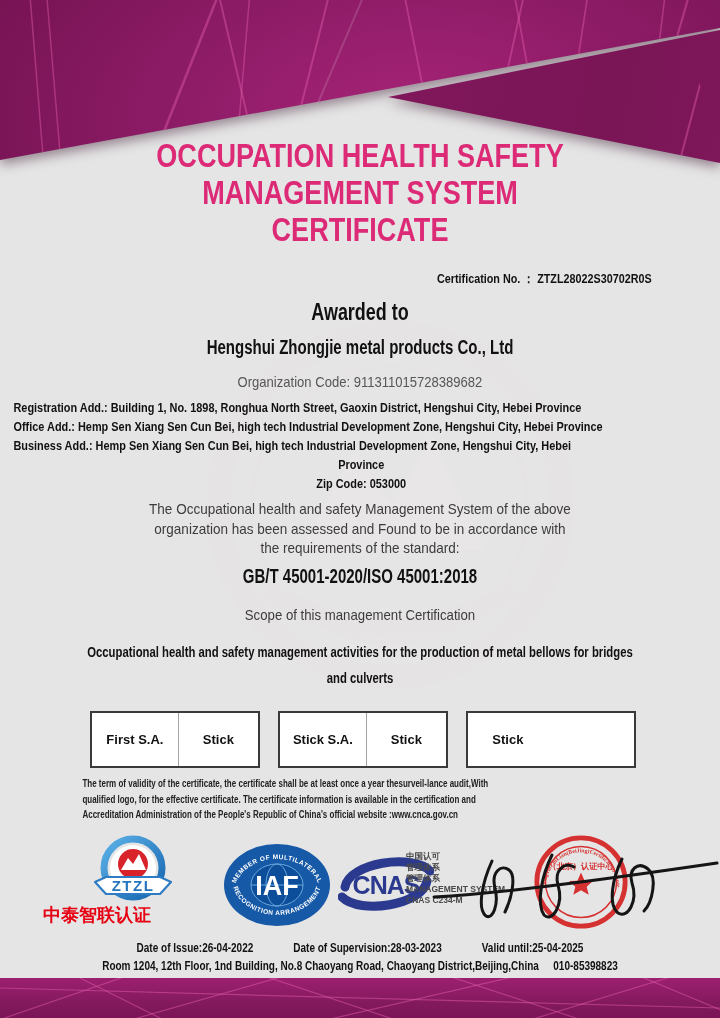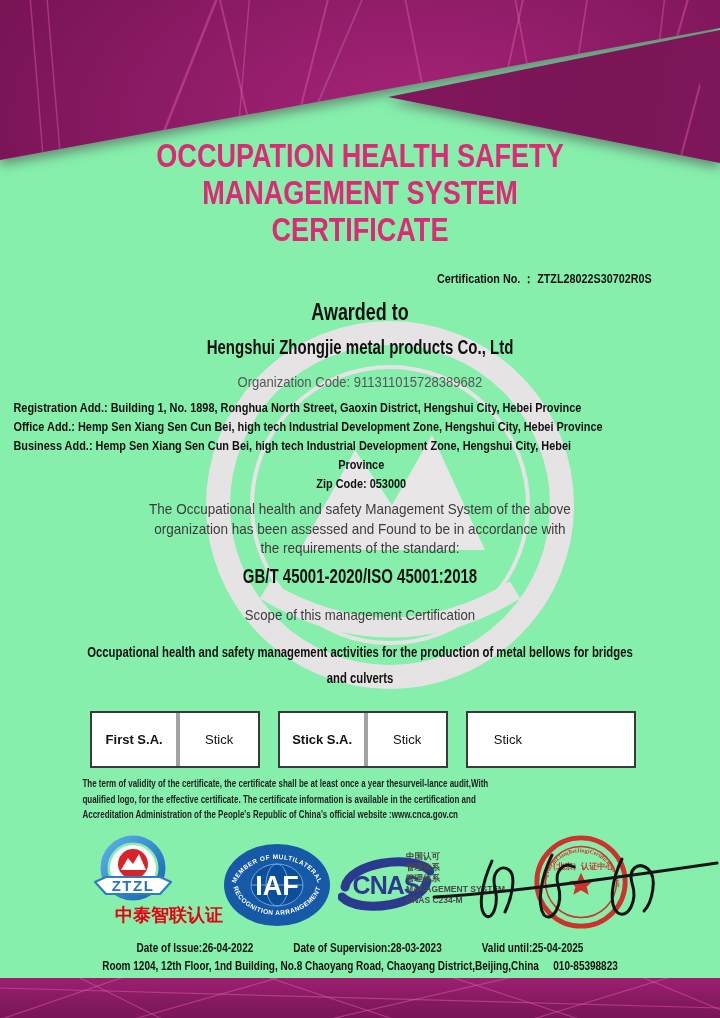--- a/index.html
+++ b/index.html
@@ -1,16 +1,16 @@
 <!DOCTYPE html>
 <html><head>
 <meta charset="utf-8">
 <style>
   html,body{margin:0;padding:0;background:#888;}
-  .page{position:relative;width:720px;height:1018px;margin:0 auto;background:#86efac;overflow:hidden;
+  .page{position:relative;width:720px;height:1018px;margin:0 auto;background:#e5e5e5;overflow:hidden;
         font-family:"Liberation Sans",sans-serif;color:#111;}
   .abs{position:absolute;}
   .nowrap{white-space:nowrap;}
   .ctr{left:0;width:720px;text-align:center;}
   
   .shadow-wrap{position:absolute;inset:0;filter:drop-shadow(0 5px 6px rgba(70,35,60,.5));z-index:1;}
   .banner{position:absolute;inset:0;}
   .banner-back{clip-path:polygon(0 0,720px 0,720px 28px,0 160px);
      background:radial-gradient(ellipse 520px 300px at 58% 12%,#a82478 0%,#8e1c67 45%,#7c1558 80%,#741251 100%);}
   .banner-front{clip-path:polygon(388px 97px,720px 30px,720px 163px);
@@ -35,28 +35,28 @@
   .addr-center{text-align:center;}
   .statement{top:499px;font-size:15px;line-height:19.5px;color:#3c3c3c;transform:scaleX(.9);transform-origin:50% 0;}
   .standard{top:565px;font-size:20px;font-weight:bold;transform:scaleX(.75);transform-origin:50% 0;}
   .scope-label{top:606px;font-size:15px;color:#3c3c3c;transform:scaleX(.88);transform-origin:50% 0;}
   .scope-text{top:639px;left:-90px;width:900px;text-align:center;font-size:14.5px;font-weight:bold;
       line-height:26px;transform:scaleX(.78);transform-origin:50% 0;}
   
   .audit-table{top:711px;left:90px;width:546px;height:57px;display:flex;gap:18px;}
   .audit-box{flex:1;display:flex;border:2px solid #3a3a3a;background:#fff;}
   .audit-cell{display:flex;align-items:center;justify-content:center;font-size:13px;white-space:nowrap;}
-  .audit-label{width:52%;border-right:4px solid #a3a3a3;font-weight:bold;}
-  .audit-value{width:48%;font-weight:400;}
+  .audit-label{width:52%;border-right:1px solid #a3a3a3;font-weight:bold;}
+  .audit-value{width:48%;font-weight:700;}
   
   .fine-print{top:776px;left:13px;width:694px;font-size:10px;font-weight:bold;line-height:15.5px;
       color:#222;transform:scaleX(.8);transform-origin:50% 0;}
   .fine-print div{white-space:nowrap;}
   
-  .ztzl-caption{top:903px;left:43px;width:180px;text-align:right;font-size:18px;font-weight:bold;
+  .ztzl-caption{top:903px;left:43px;width:180px;text-align:left;font-size:18px;font-weight:bold;
       color:#e60012;font-family:"Liberation Sans",sans-serif;}
   .cnas-info{top:851px;left:406px;font-size:8.5px;line-height:11px;color:#4a4a4a;font-weight:bold;}
   .cnas-info .lat{font-weight:bold;}
   
   .dates-row{top:941px;left:0;width:720px;display:flex;justify-content:center;gap:50px;
       font-size:12.5px;font-weight:bold;transform:scaleX(.8);transform-origin:50% 0;}
   .bottom-address{top:959px;font-size:12.5px;font-weight:bold;transform:scaleX(.8);transform-origin:50% 0;}
   .bottom-address .phone{margin-left:18px;}
 </style>
 </head>

